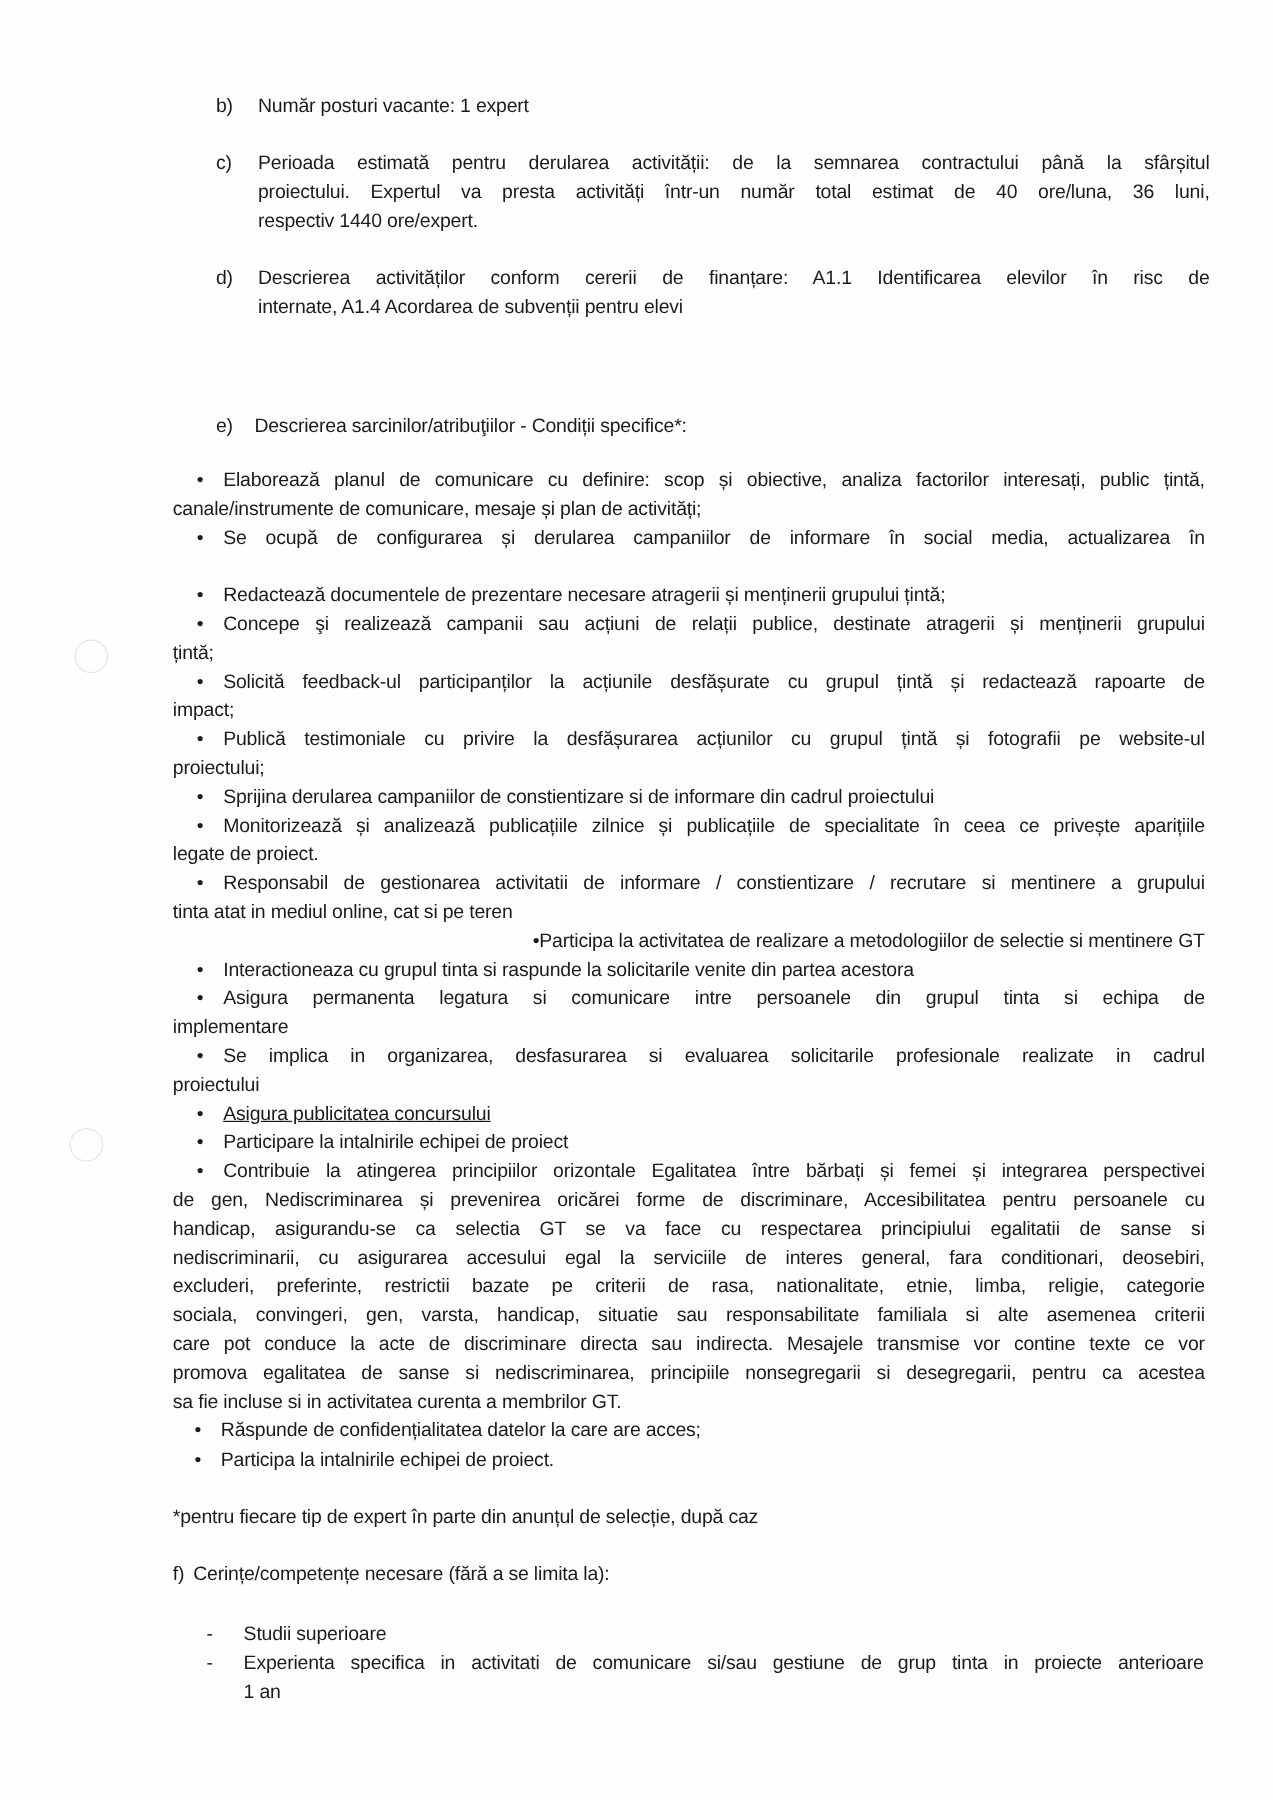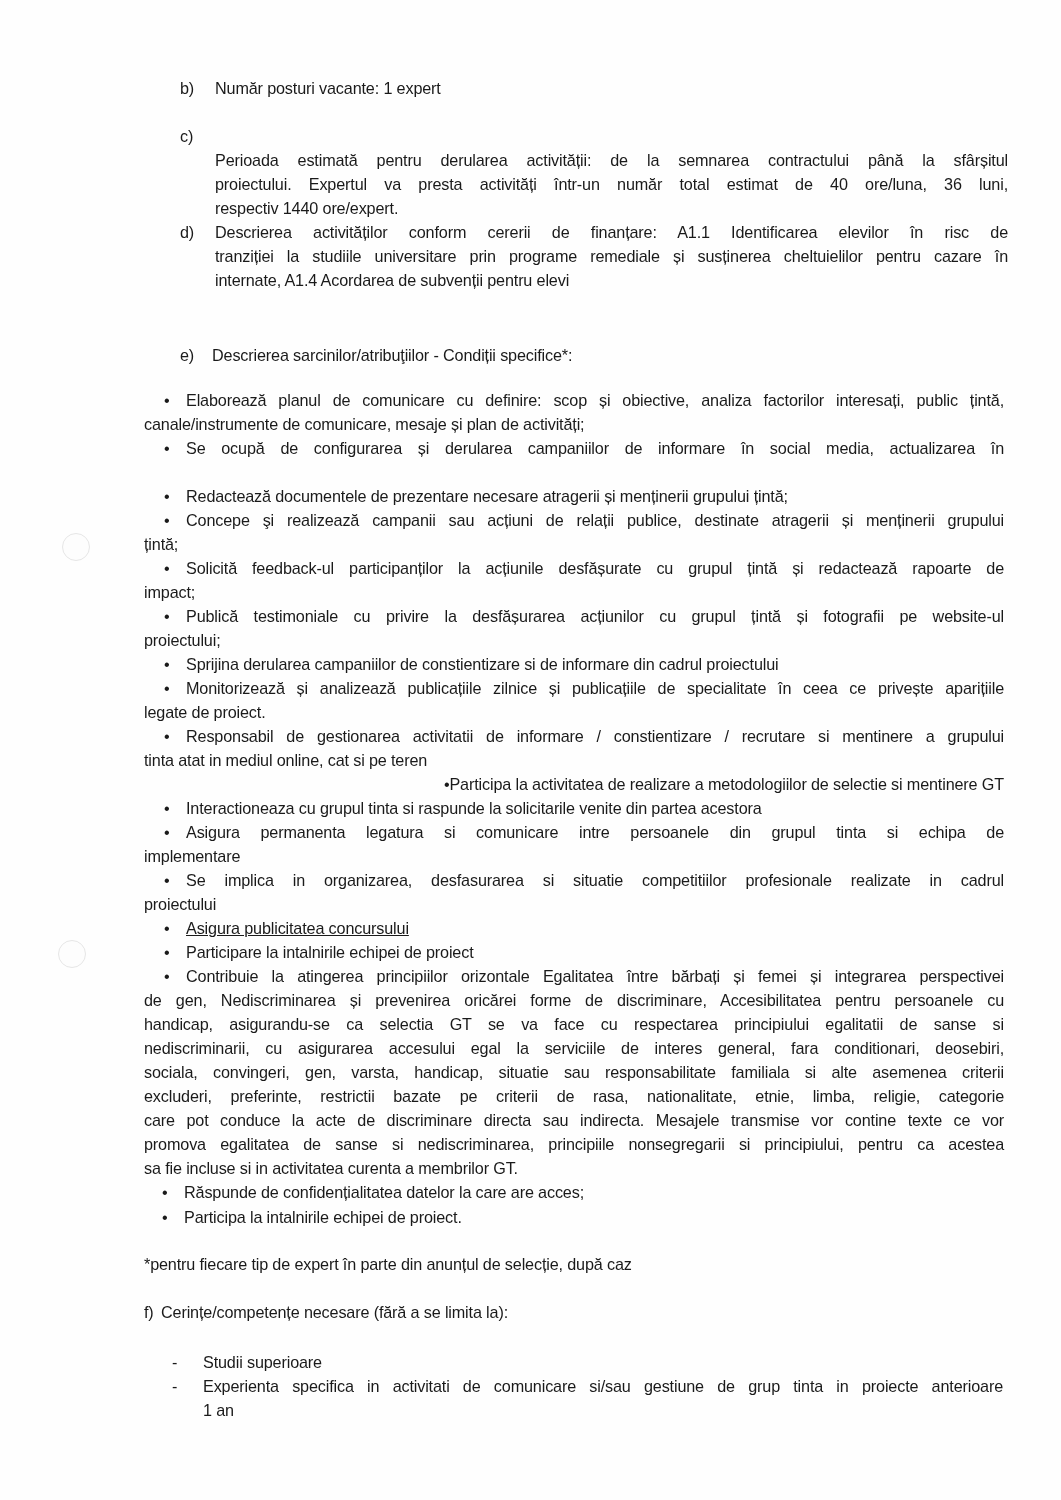--- a/index.html
+++ b/index.html
@@ -31,31 +31,30 @@
   <div class="punch" style="left:58px; top:940px;"></div>
 
   <div class="item" style="left:180px; top:76px;">
     <span class="lbl" style="left:0;">b)</span>
     <span class="lbl" style="left:35px; white-space:nowrap;">Număr posturi vacante: 1 expert</span>
   </div>
 
   <div class="item" style="left:180px; top:124px; width:828px;">
     <span class="lbl" style="left:0; top:0;">c)</span>
     <div style="position:absolute; left:35px; top:0; width:793px;">
-      <div class="just" style="text-align-last:justify;margin-top:24px;">Perioada estimată pentru derularea activității: de la semnarea contractului până la sfârșitul</div>
+      <div class="just" style="text-align-last:justify;">Perioada estimată pentru derularea activității: de la semnarea contractului până la sfârșitul</div>
       <div class="just" style="text-align-last:justify;">proiectului. Expertul va presta activități într-un număr total estimat de 40 ore/luna, 36 luni,</div>
       <div>respectiv 1440 ore/expert.</div>
     </div>
   </div>
 
   <div class="item" style="left:180px; top:220px; width:828px;">
     <span class="lbl" style="left:0; top:0;">d)</span>
     <div style="position:absolute; left:35px; top:0; width:793px;">
       <div class="just" style="text-align-last:justify;">Descrierea activităților conform cererii de finanțare: A1.1 Identificarea elevilor în risc de</div>
-      <div class="just" style="text-align-last:justify;">tranziției la studiile universitare prin programe remediale și susținerea cheltuielilor pentru cazare în</div>
       <div>internate, A1.4 Acordarea de subvenții pentru elevi</div>
     </div>
   </div>
 
   <div class="item" style="left:180px; top:343px;">
     <span class="lbl" style="left:0;">e)</span>
     <span class="lbl" style="left:32px; white-space:nowrap;">Descrierea sarcinilor/atribuţiilor - Condiții specifice*:</span>
   </div>
 
   <div>
@@ -109,41 +108,41 @@
     <div class="bul" style="top:796px;">
       <div><span style="display:inline-block; width:20px;"></span><span style="display:inline-block;width:22px;">•</span><span>Interactioneaza cu grupul tinta si raspunde la solicitarile venite din partea acestora</span></div>
     </div>
 
     <div class="bul" style="top:820px;">
       <div class="just" style="text-align-last:justify;"><span style="display:inline-block; width:20px;"></span><span style="display:inline-block;width:22px;">•</span><span>Asigura permanenta legatura si comunicare intre persoanele din grupul tinta si echipa de</span></div>
       <div>implementare</div>
     </div>
 
     <div class="bul" style="top:868px;">
-      <div class="just" style="text-align-last:justify;"><span style="display:inline-block; width:20px;"></span><span style="display:inline-block;width:22px;">•</span><span>Se implica in organizarea, desfasurarea si situatie competitiilor profesionale realizate in cadrul</span></div>
+      <div class="just" style="text-align-last:justify;"><span style="display:inline-block; width:20px;"></span><span style="display:inline-block;width:22px;">•</span><span>Se implica in organizarea, desfasurarea si evaluarea solicitarile profesionale realizate in cadrul</span></div>
       <div>proiectului</div>
     </div>
 
     <div class="bul" style="top:916px;text-decoration:underline;">
       <div><span style="display:inline-block; width:20px;"></span><span style="display:inline-block;width:22px;">•</span><span>Asigura publicitatea concursului</span></div>
     </div>
 
     <div class="bul" style="top:940px;">
       <div><span style="display:inline-block; width:20px;"></span><span style="display:inline-block;width:22px;">•</span><span>Participare la intalnirile echipei de proiect</span></div>
     </div>
 
     <div class="bul" style="top:964px;">
       <div class="just" style="text-align-last:justify;"><span style="display:inline-block; width:20px;"></span><span style="display:inline-block;width:22px;">•</span><span>Contribuie la atingerea principiilor orizontale Egalitatea între bărbați și femei și integrarea perspectivei</span></div>
       <div class="just" style="text-align-last:justify;">de gen, Nediscriminarea și prevenirea oricărei forme de discriminare, Accesibilitatea pentru persoanele cu</div>
       <div class="just" style="text-align-last:justify;">handicap, asigurandu-se ca selectia GT se va face cu respectarea principiului egalitatii de sanse si</div>
       <div class="just" style="text-align-last:justify;">nediscriminarii, cu asigurarea accesului egal la serviciile de interes general, fara conditionari, deosebiri,</div>
+      <div class="just" style="text-align-last:justify;">excluderi, preferinte, restrictii bazate pe criterii de rasa, nationalitate, etnie, limba, religie, categorie</div>
       <div class="just" style="text-align-last:justify;">sociala, convingeri, gen, varsta, handicap, situatie sau responsabilitate familiala si alte asemenea criterii</div>
-      <div class="just" style="text-align-last:justify;">excluderi, preferinte, restrictii bazate pe criterii de rasa, nationalitate, etnie, limba, religie, categorie</div>
       <div class="just" style="text-align-last:justify;">care pot conduce la acte de discriminare directa sau indirecta. Mesajele transmise vor contine texte ce vor</div>
-      <div class="just" style="text-align-last:justify;">promova egalitatea de sanse si nediscriminarea, principiile nonsegregarii si principiului, pentru ca acestea</div>
+      <div class="just" style="text-align-last:justify;">promova egalitatea de sanse si nediscriminarea, principiile nonsegregarii si desegregarii, pentru ca acestea</div>
       <div>sa fie incluse si in activitatea curenta a membrilor GT.</div>
     </div>
 
     <div class="bul" style="top:1180px;">
       <div><span style="display:inline-block; width:18px;"></span><span style="display:inline-block;width:22px;">•</span><span>Răspunde de confidențialitatea datelor la care are acces;</span></div>
     </div>
 
     <div class="bul" style="top:1205px;">
       <div><span style="display:inline-block; width:18px;"></span><span style="display:inline-block;width:22px;">•</span><span>Participa la intalnirile echipei de proiect.</span></div>
     </div>

